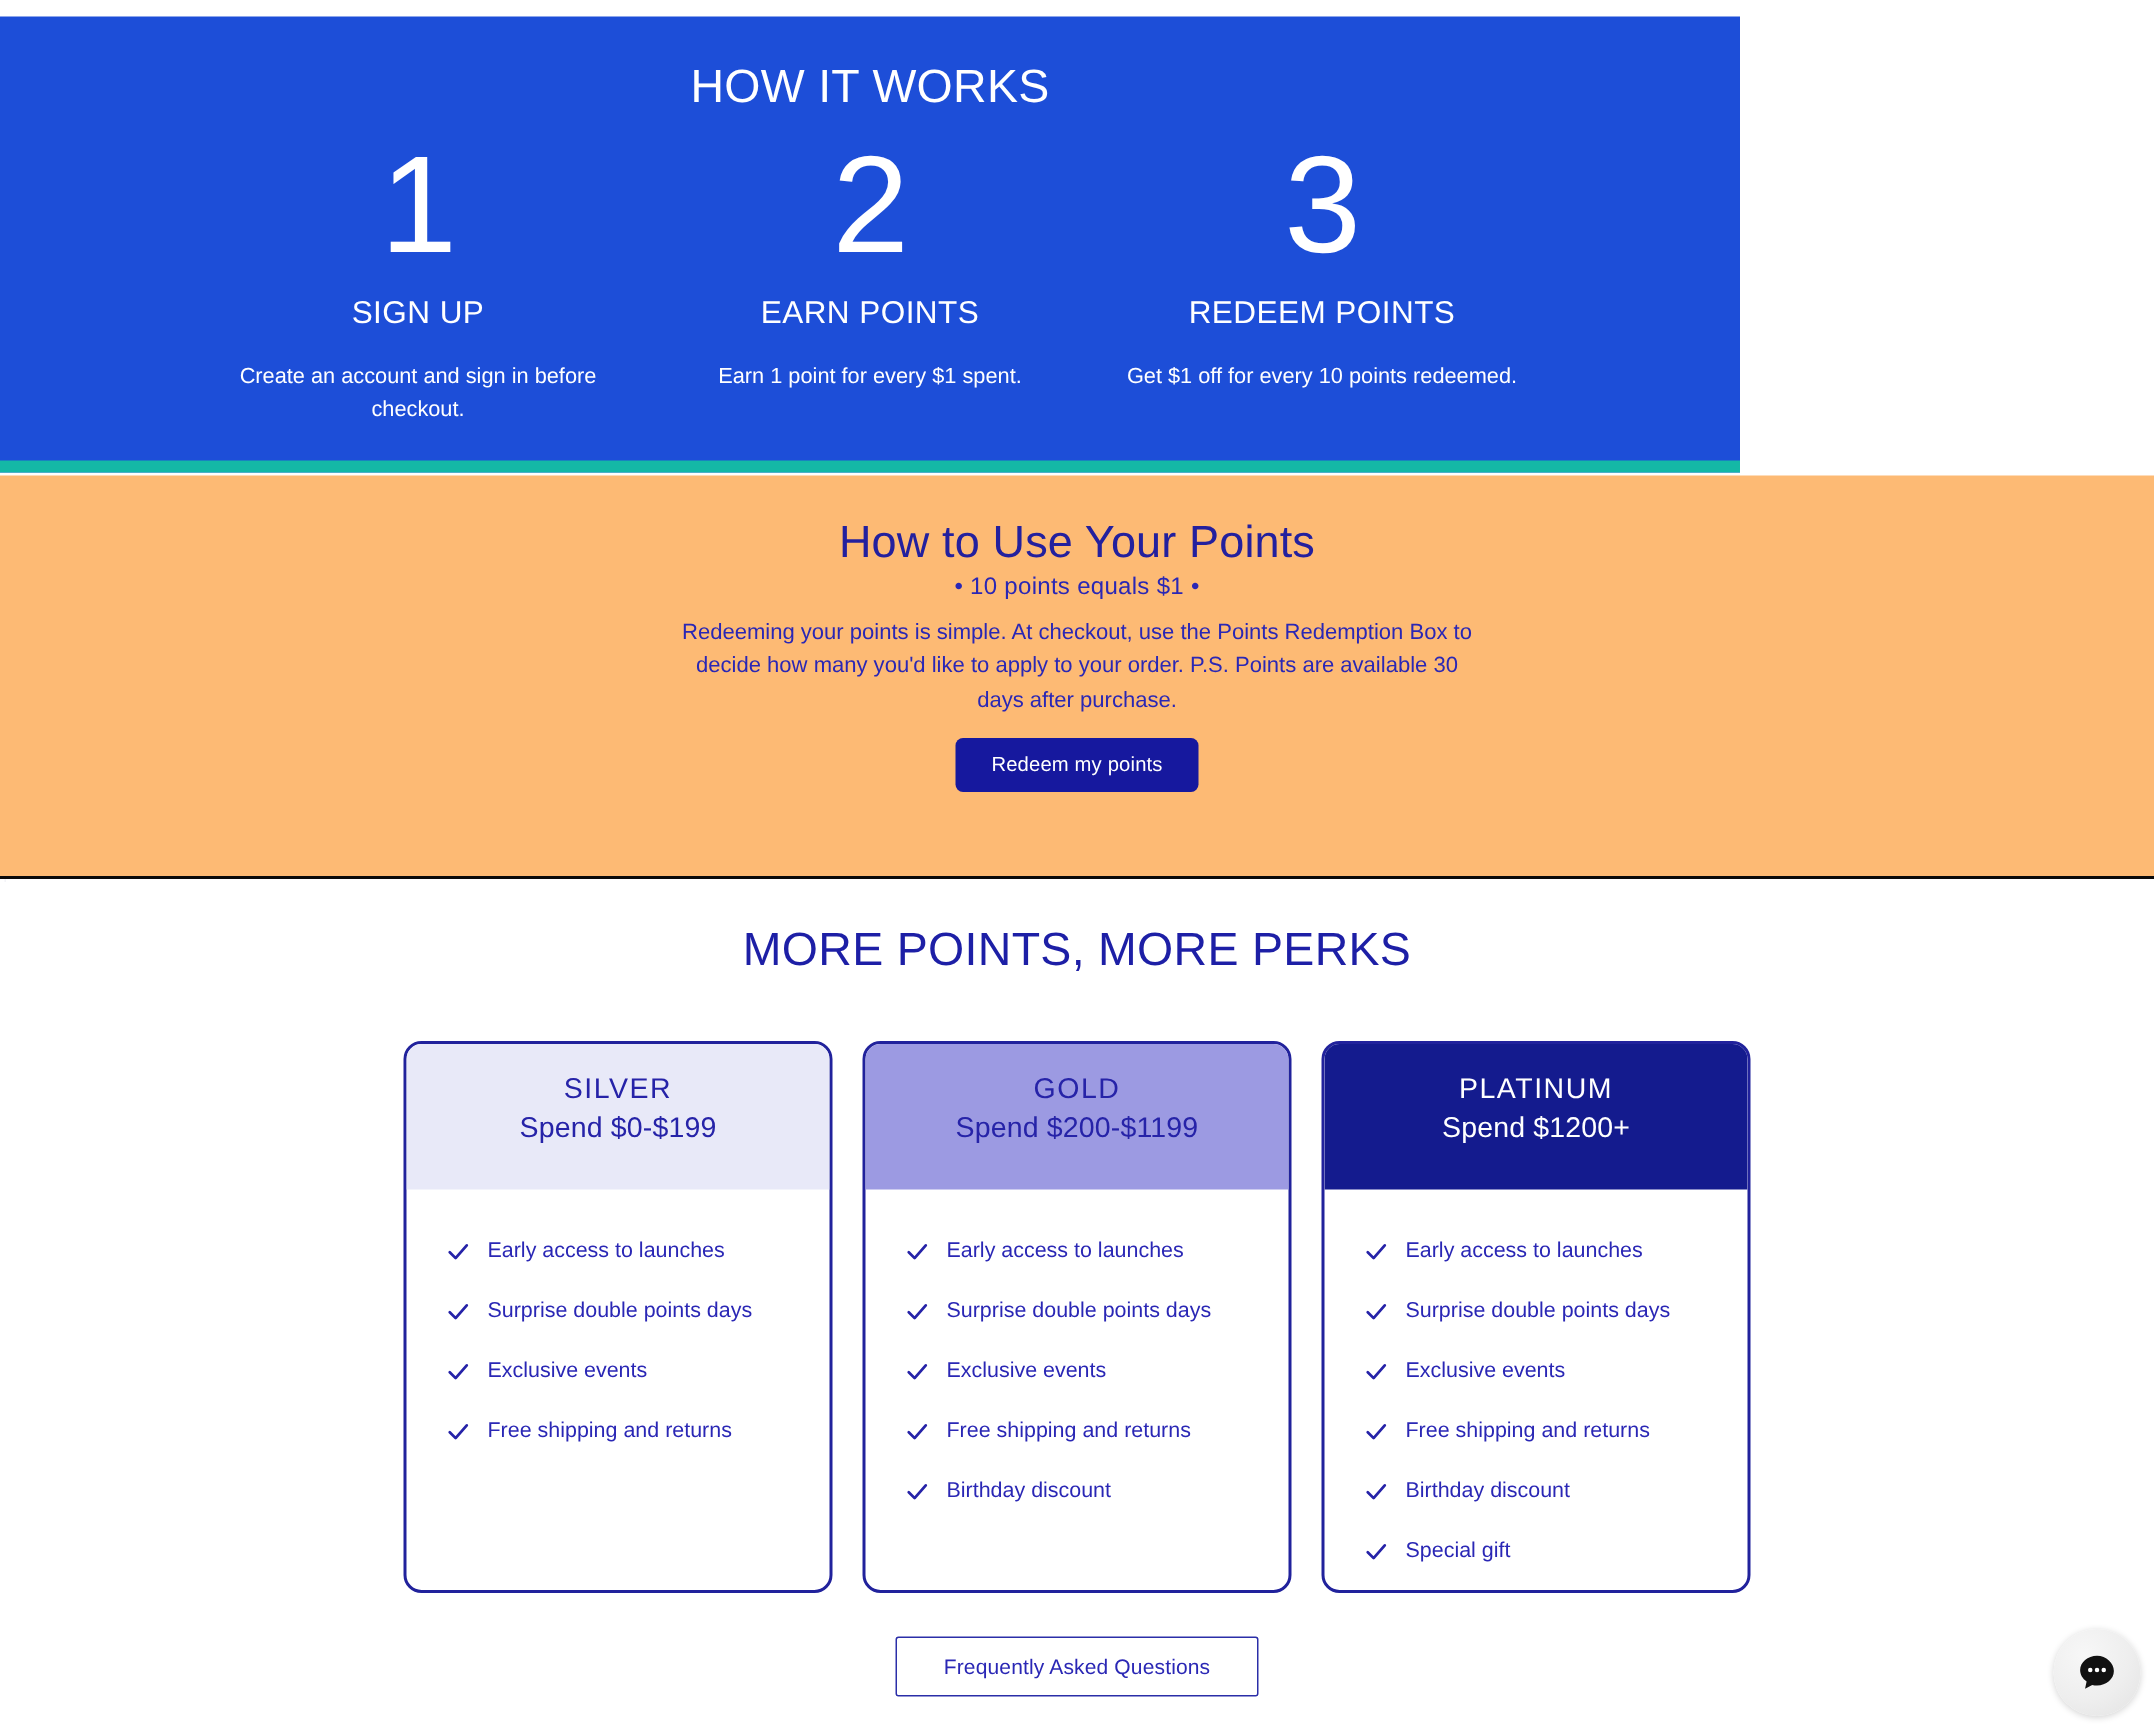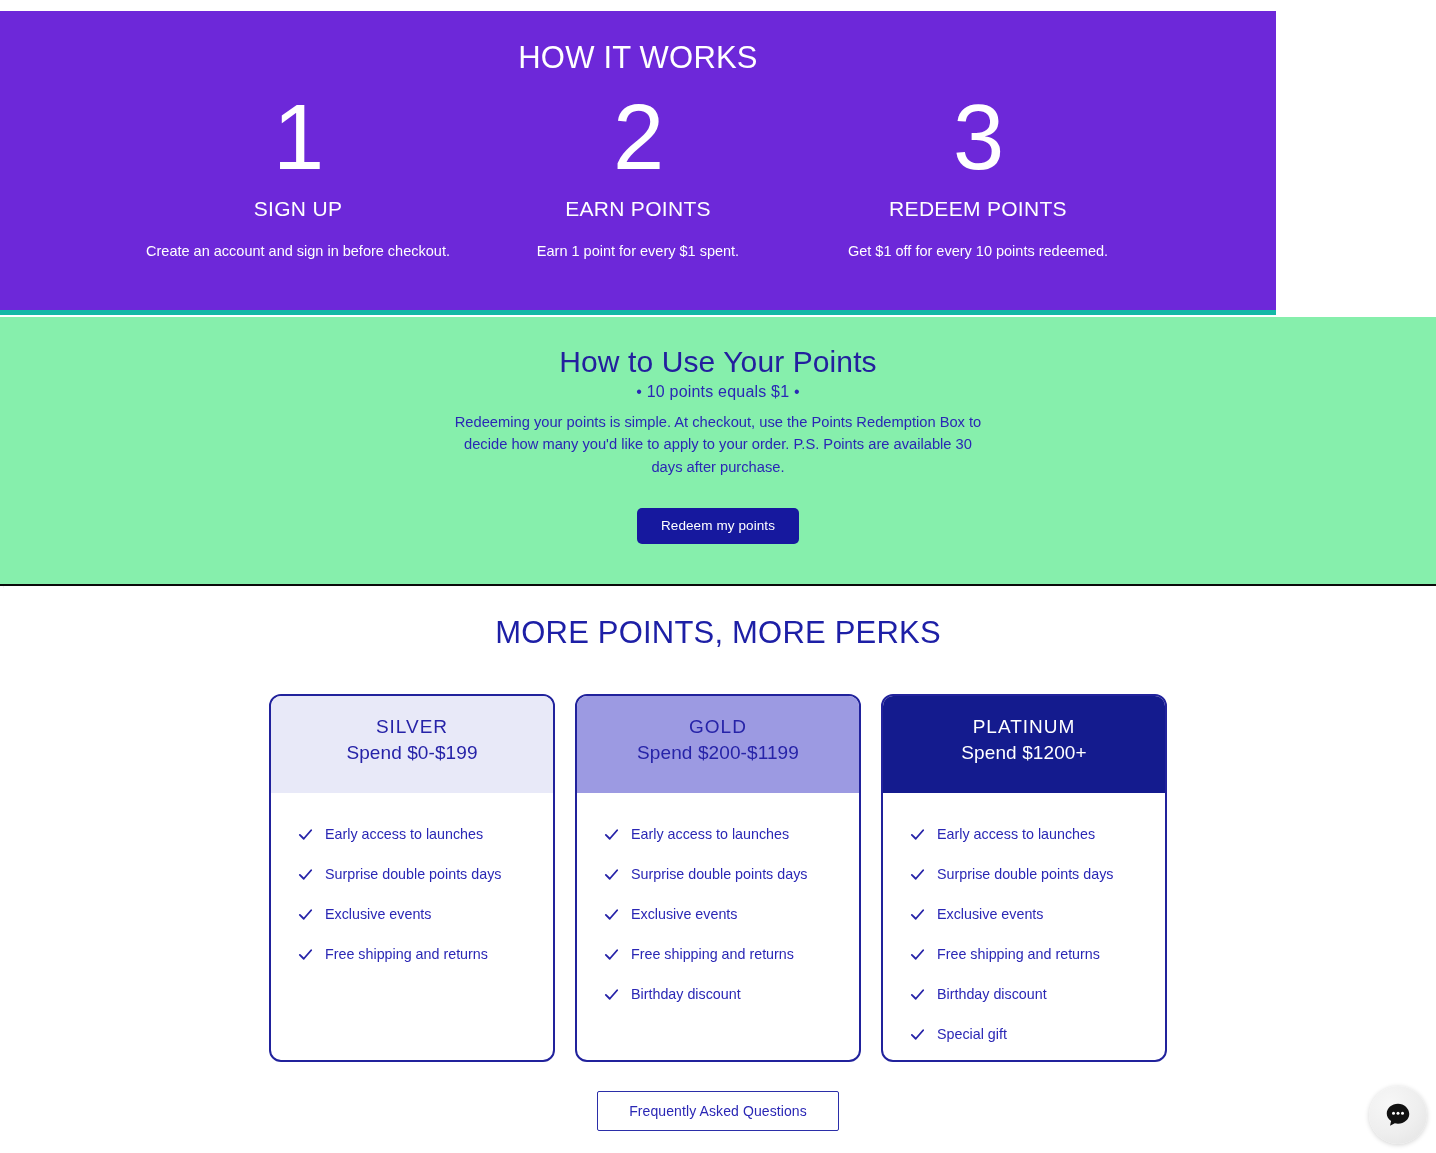--- a/index.html
+++ b/index.html
@@ -28,24 +28,24 @@
     width: 1px;
     height: 567px;
     background: #f4f4f8;
   }
 
   
   .hero {
     position: absolute;
     left: 0;
     top: 11px;
-    width: 1276px;
+    width: 1160px;
     height: 304px;
-    background: #6d28d9;
-    border-bottom: 5px solid #14b8a6;
+    background: #1d4ed8;
+    border-bottom: 8px solid #14b8a6;
     color: #ffffff;
     text-align: center;
   }
   .hero-title {
     margin-top: 30px;
     font-size: 31px;
     font-weight: 400;
     letter-spacing: 0.2px;
     line-height: 1.1;
     color: #ffffff;
@@ -82,21 +82,21 @@
     color: #ffffff;
   }
 
   
   .use-points {
     position: absolute;
     left: 0;
     top: 317px;
     width: 1436px;
     height: 269px;
-    background: #86efac;
+    background: #fdba74;
     text-align: center;
     border-bottom: 2px solid #0a0a0a;
   }
   .use-points-title {
     margin-top: 28px;
     font-size: 30px;
     font-weight: 400;
     color: #23209e;
     letter-spacing: 0.1px;
   }
@@ -109,21 +109,21 @@
   }
   .use-points-body {
     margin: 10px auto 0 auto;
     width: 530px;
     font-size: 14.7px;
     line-height: 1.52;
     color: #2a27b5;
   }
   .redeem-btn {
     display: inline-block;
-    margin-top: 30px;
+    margin-top: 14px;
     padding: 0 24px;
     height: 36px;
     line-height: 36px;
     border: none;
     border-radius: 5px;
     background: #16189e;
     color: #ffffff;
     font-family: "Liberation Sans", sans-serif;
     font-size: 13.5px;
     letter-spacing: 0.1px;

